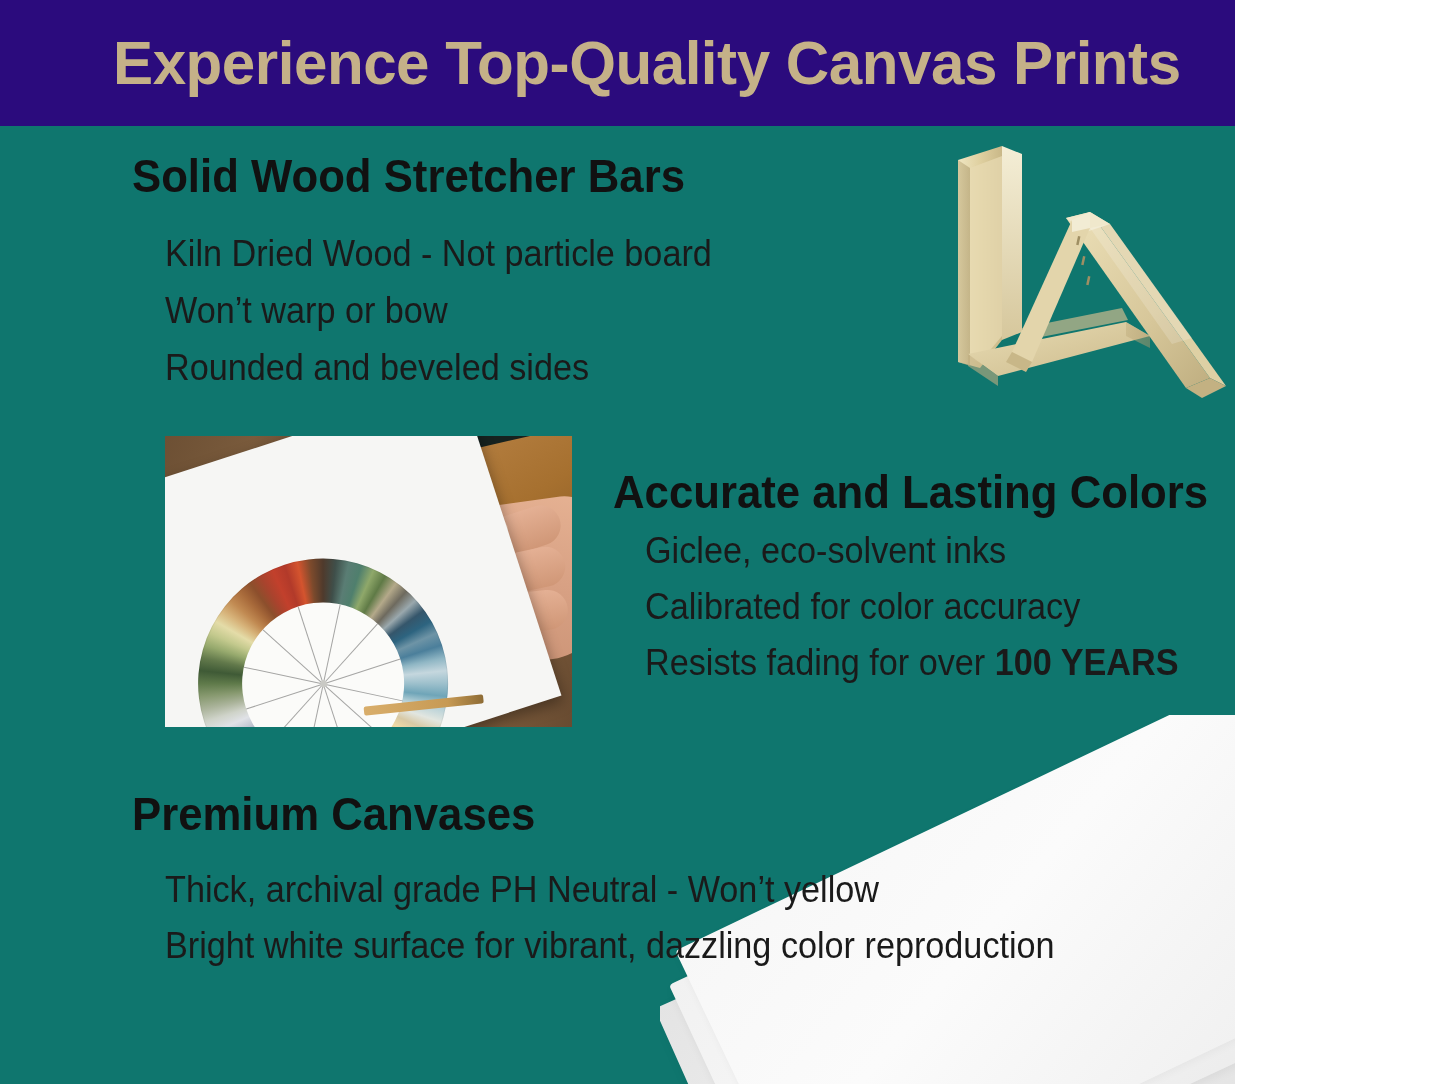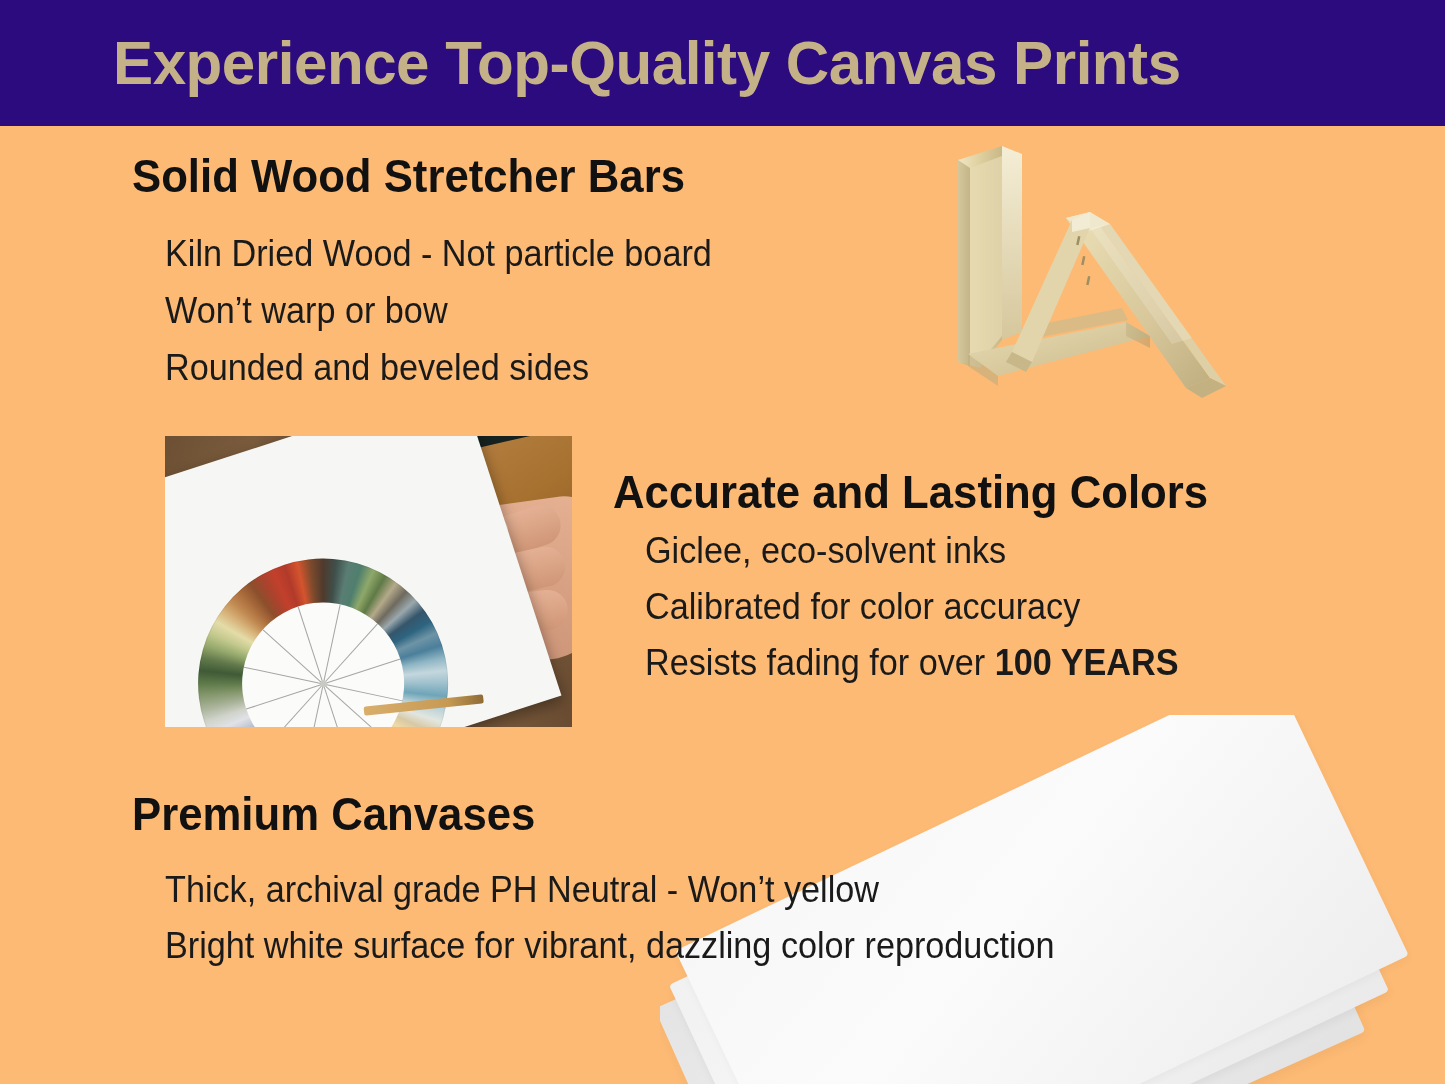--- a/index.html
+++ b/index.html
@@ -5,23 +5,23 @@
   html, body {
     margin: 0;
     padding: 0;
     background: #ffffff;
   }
   body {
     font-family: "Liberation Sans", sans-serif;
   }
   #page {
     position: relative;
-    width: 1445px;
+    width: 1235px;
     height: 1084px;
-    background: #fdba74;
+    background: #0f766e;
     overflow: hidden;
     text-align: center;
   }
 
   
   .banner {
     position: absolute;
     left: 0;
     top: 0;
     width: 1445px;

